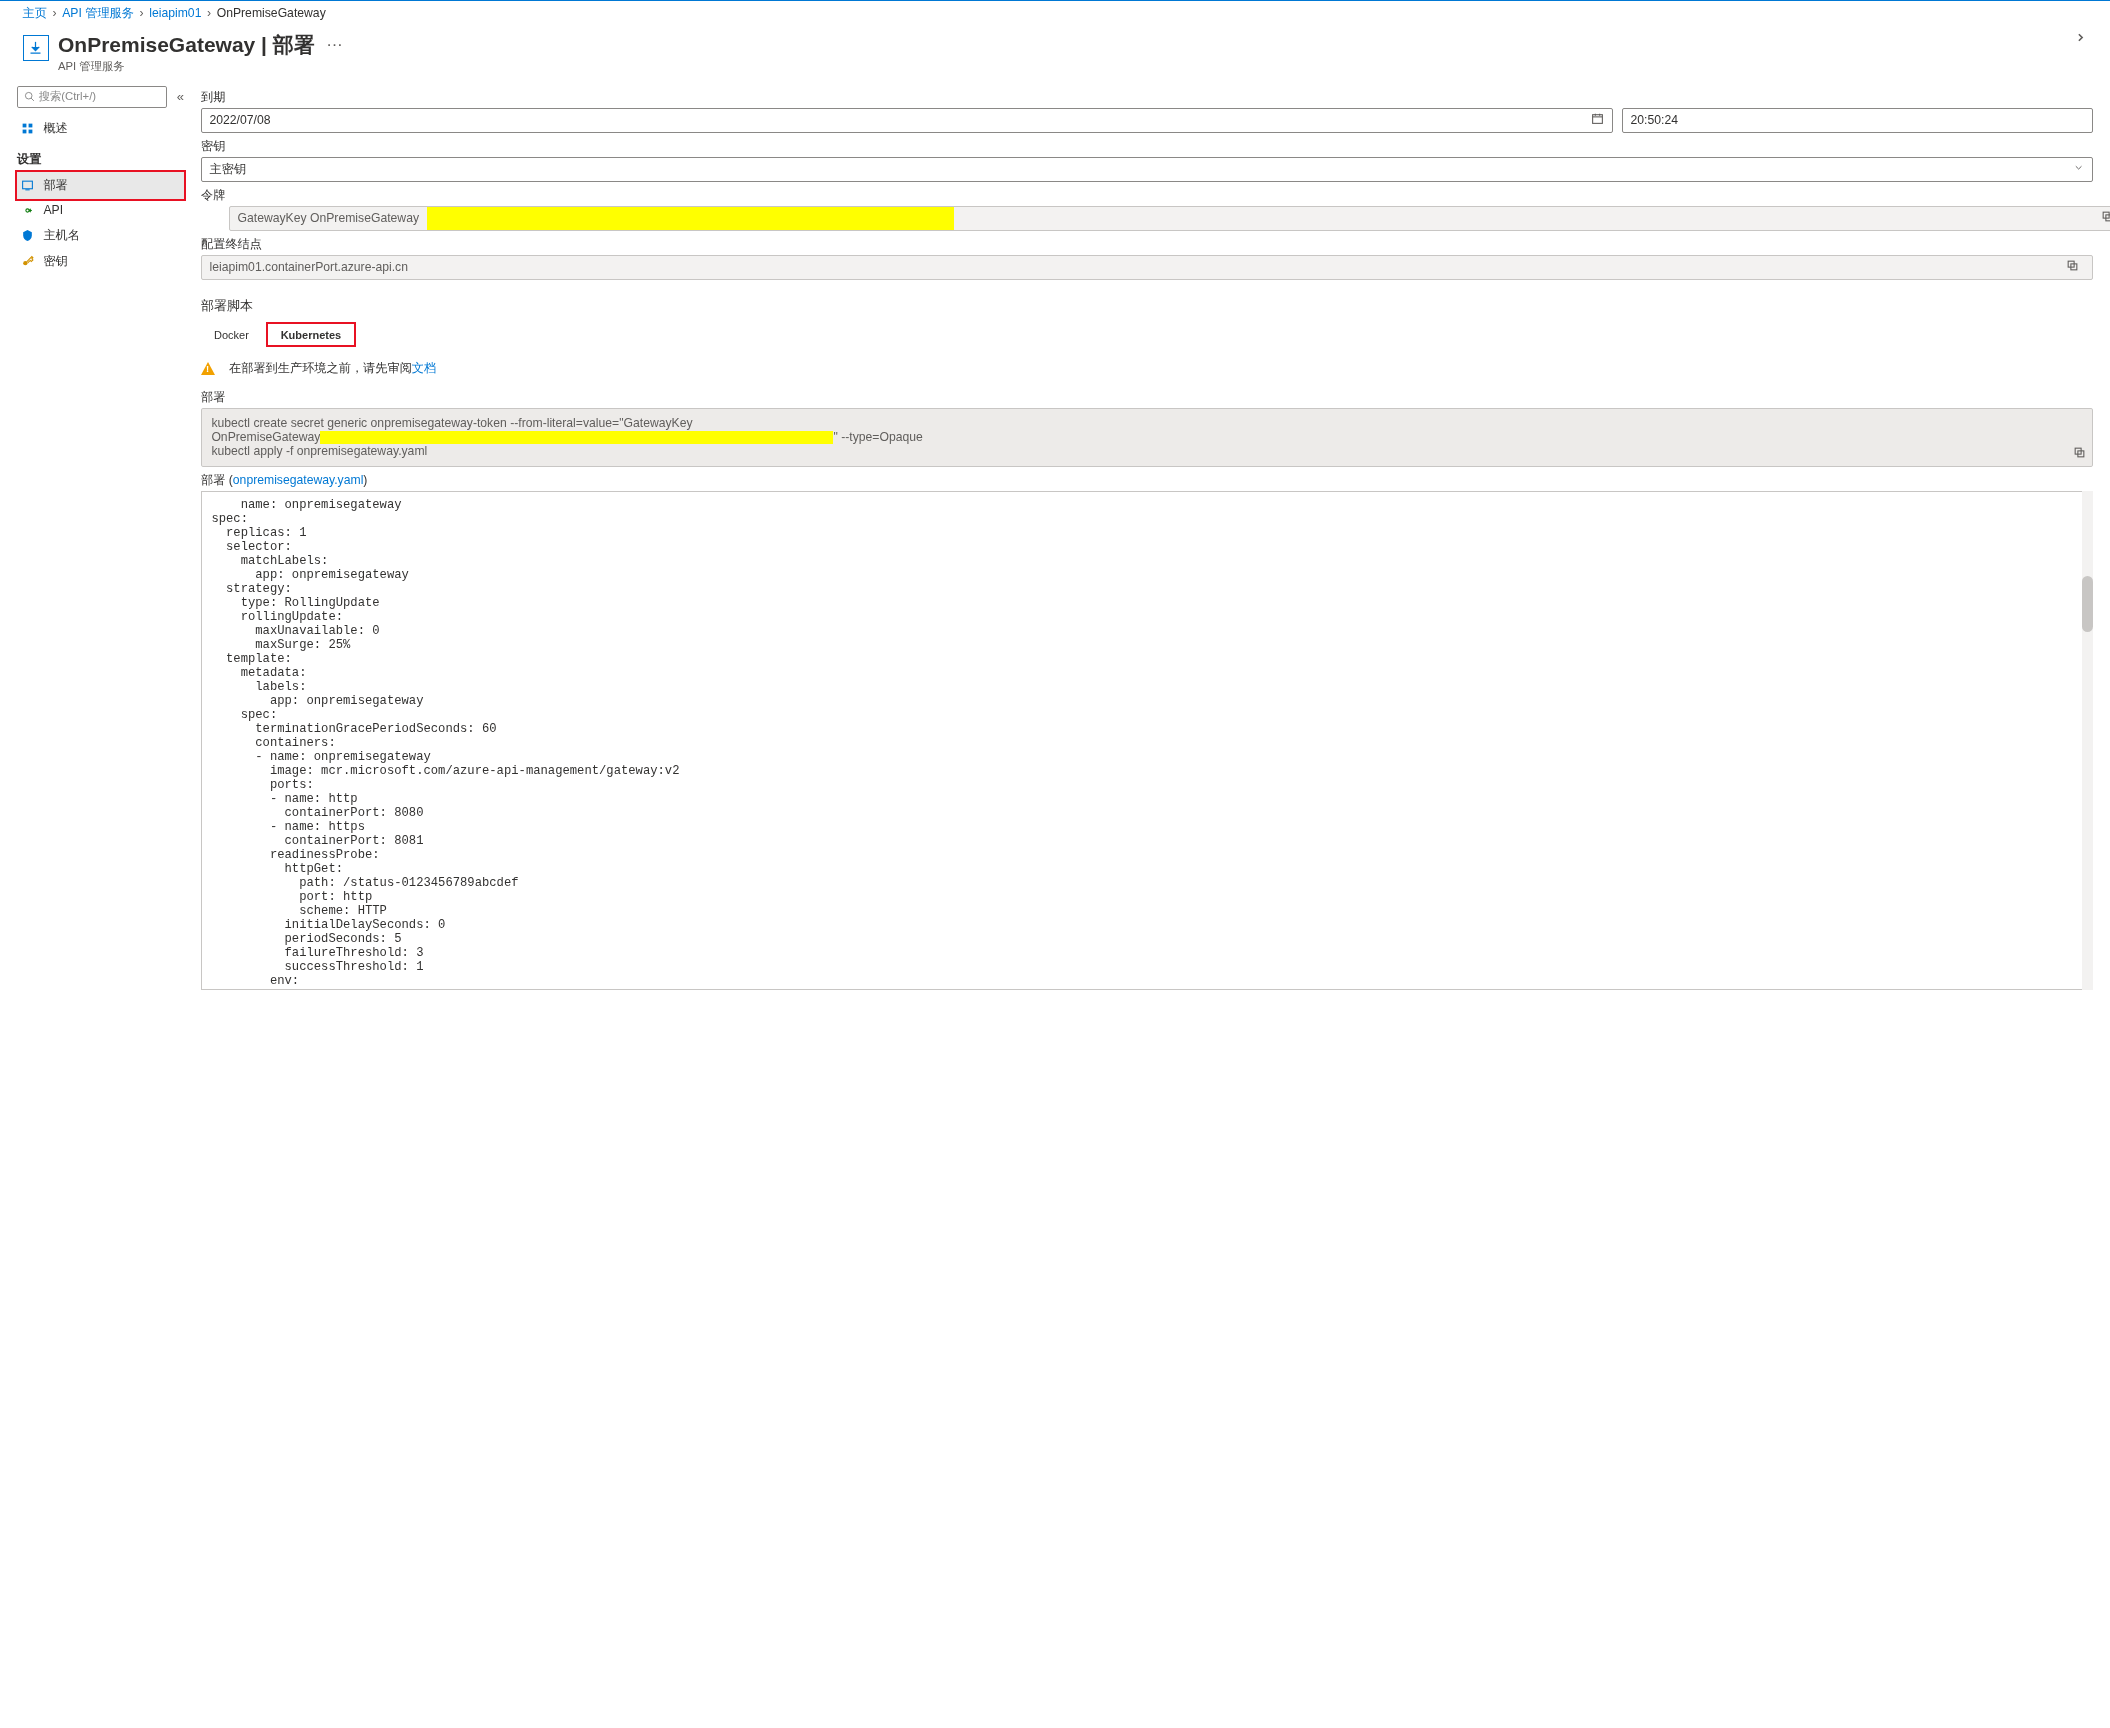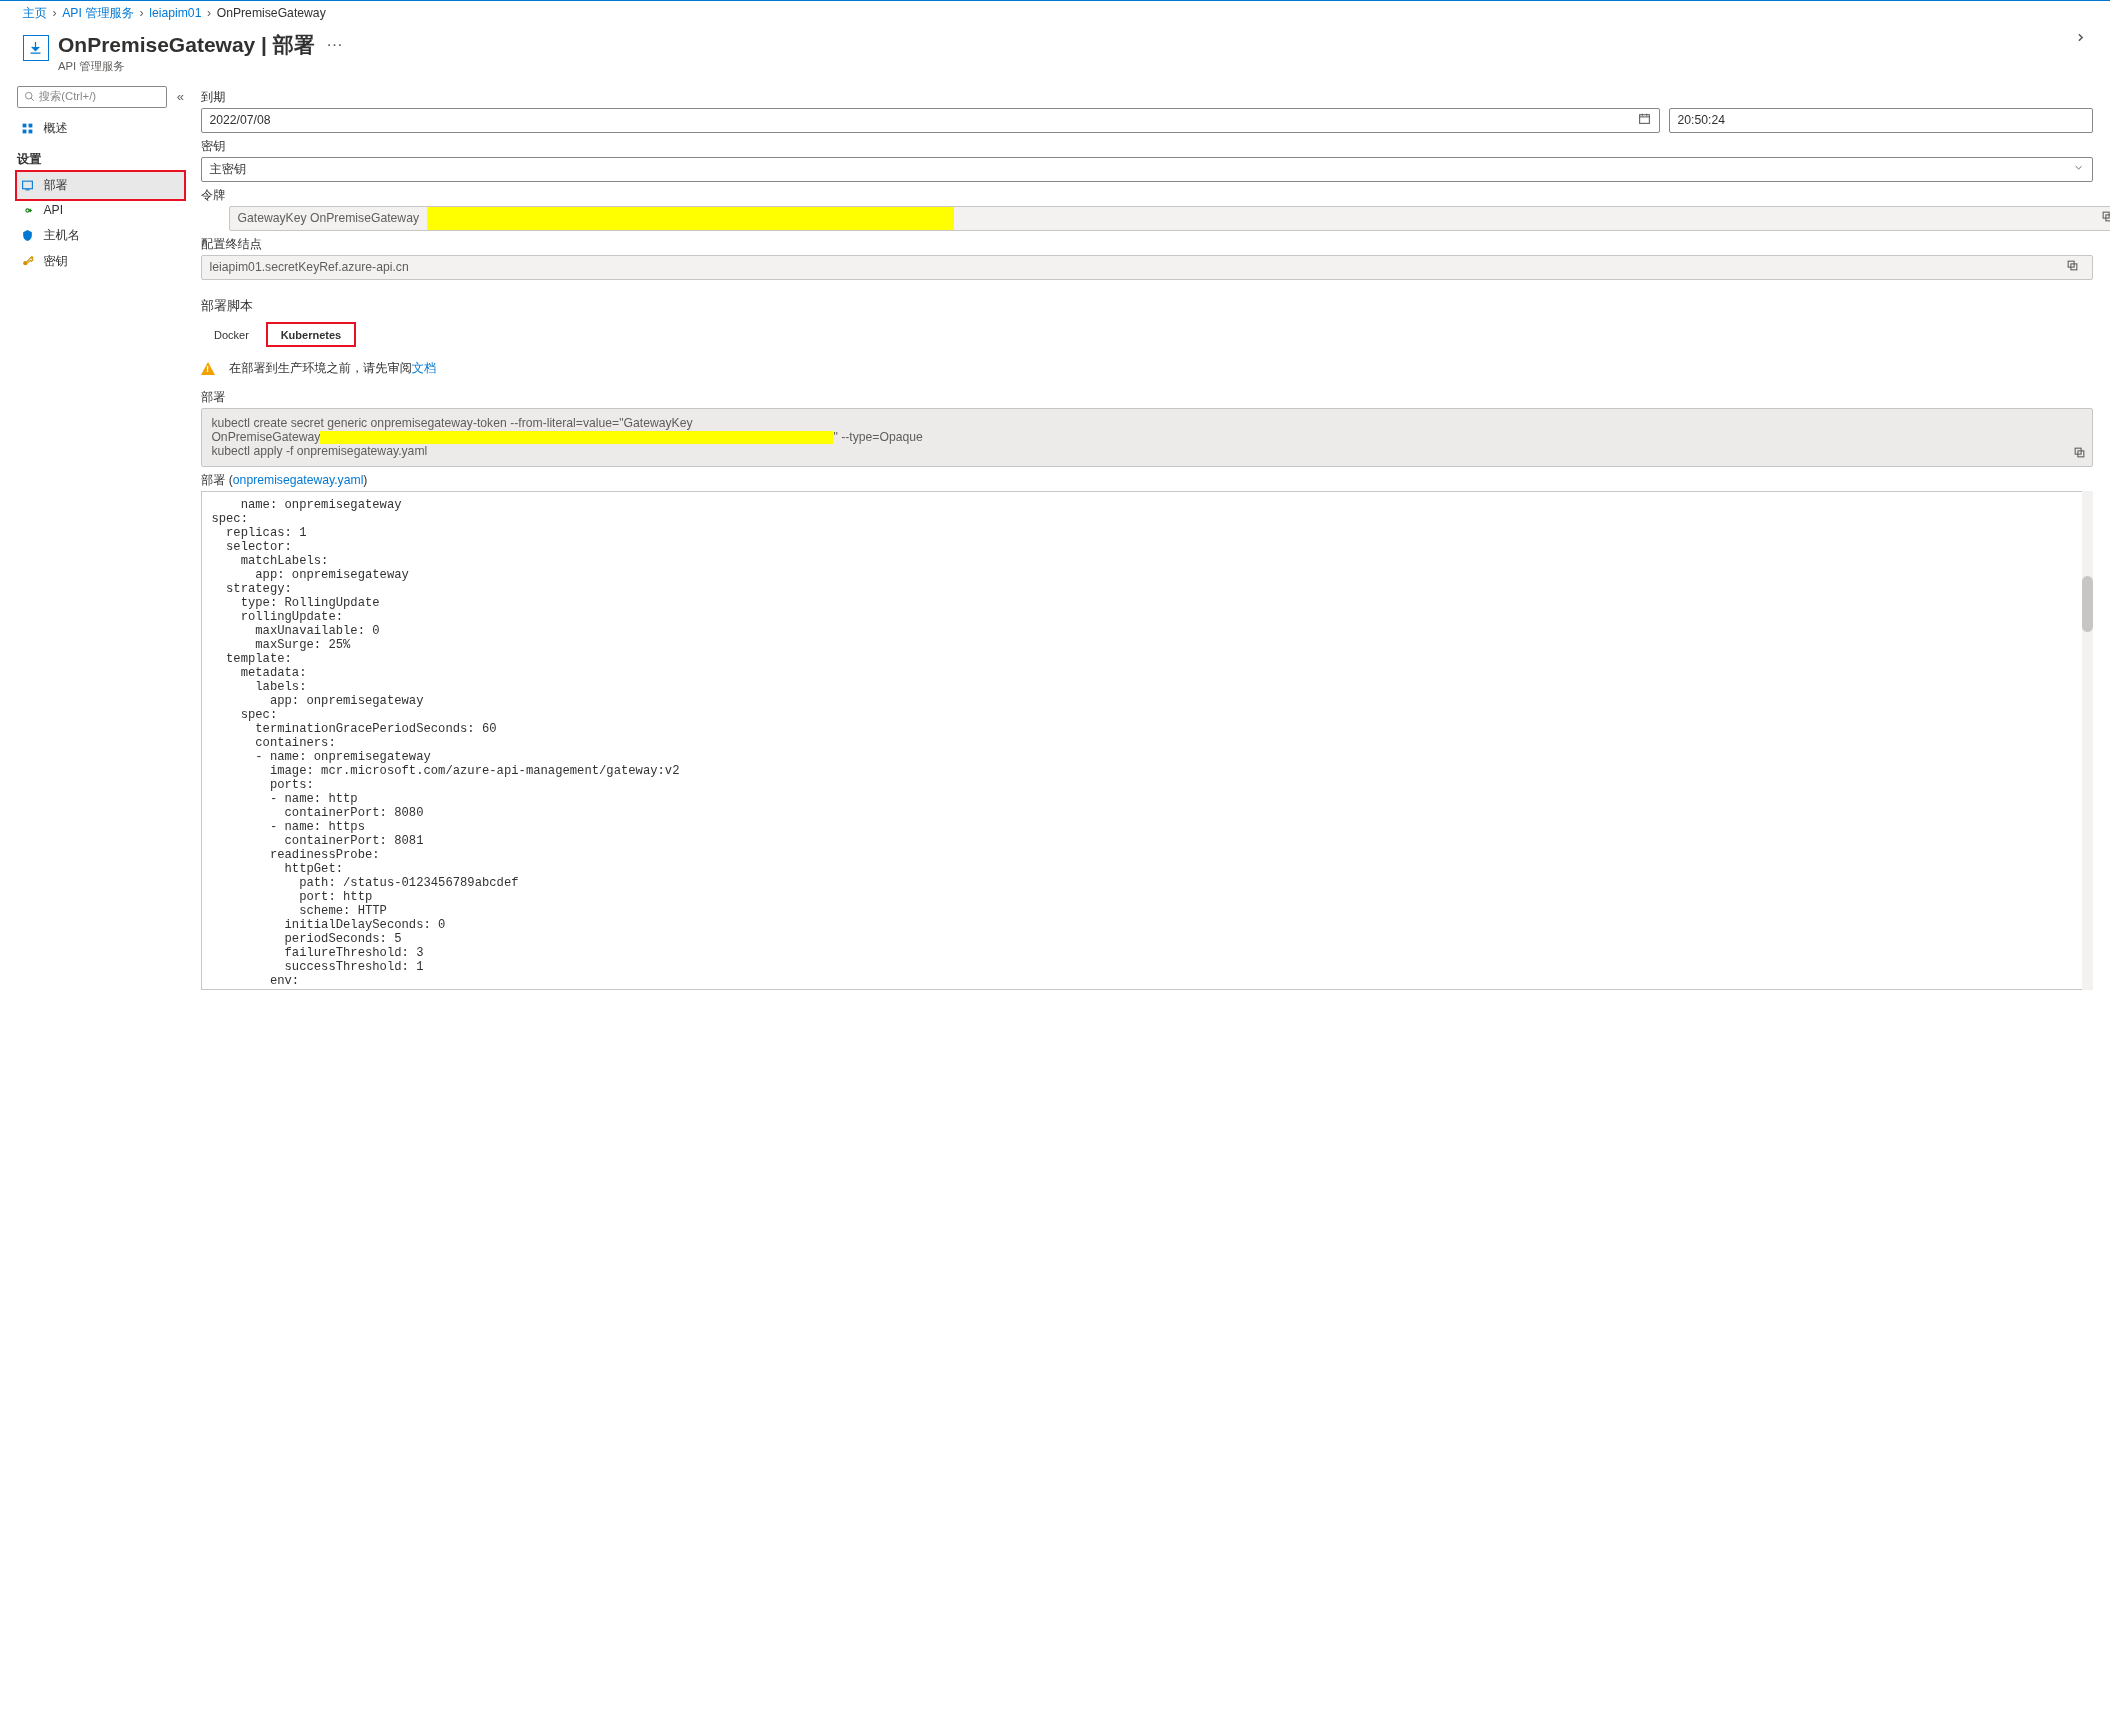--- a/index.html
+++ b/index.html
@@ -94,21 +94,21 @@
     background:#fff;
     display:flex; align-items:center;
     height: 24.5px;
   }
   .readonly {
     background:#f3f2f1; color:#605e5c; border-color:#c8c6c4;
     justify-content: space-between;
   }
   .date-wrap { flex:1; position:relative; display:flex; }
   .date-wrap .cal { margin-left:auto; color:#605e5c; }
-  .time-wrap { width:424px; }
+  .time-wrap { width:471px; }
   .select .caret { margin-left:auto; }
   .token-field .readonly { padding:0;margin-left:28px; }
   .token-field .token-text {
     padding: 3.8px 7.5px;
   }
   .token-field .token-yellow {
     flex:1; background:#ffff00; height:100%;
   }
   .copy-icon { color:#605e5c; padding:0 5.6px; }
 
@@ -311,21 +311,21 @@
           <svg width="13" height="13" viewBox="0 0 24 24" fill="none" stroke="currentColor" stroke-width="2">
               <rect x="9" y="9" width="11" height="11"></rect>
               <rect x="4" y="4" width="11" height="11"></rect>
             </svg>
         </span>
       </div>
     </div>
 
     <div class="field-label">配置终结点</div>
     <div class="readonly">
-      <span>leiapim01.secretKeyRef.azure-api.cn</span>
+      <span>leiapim01.containerPort.azure-api.cn</span>
       <span class="copy-icon">
         <svg width="13" height="13" viewBox="0 0 24 24" fill="none" stroke="currentColor" stroke-width="2">
             <rect x="9" y="9" width="11" height="11"></rect>
             <rect x="4" y="4" width="11" height="11"></rect>
           </svg>
       </span>
     </div>
 
     <div class="script-section-title">部署脚本</div>
     <div class="tabs">

